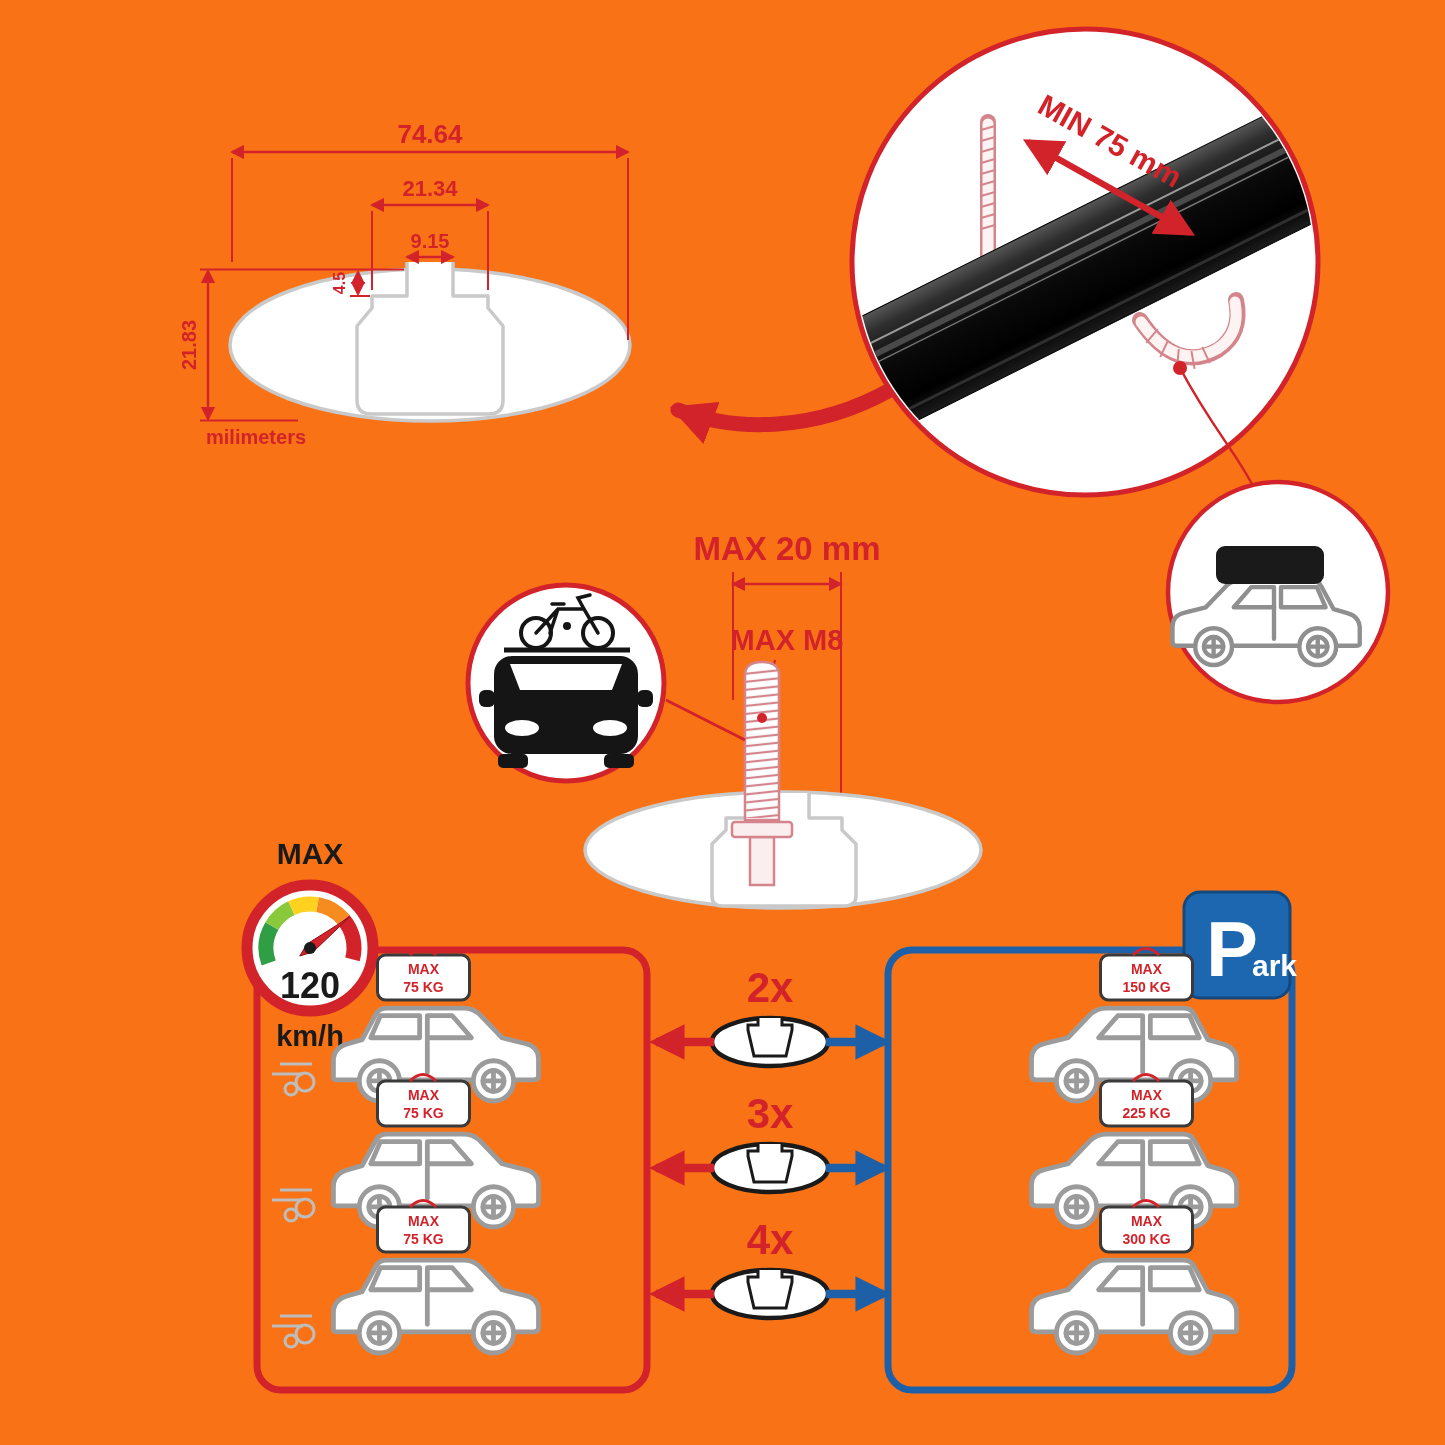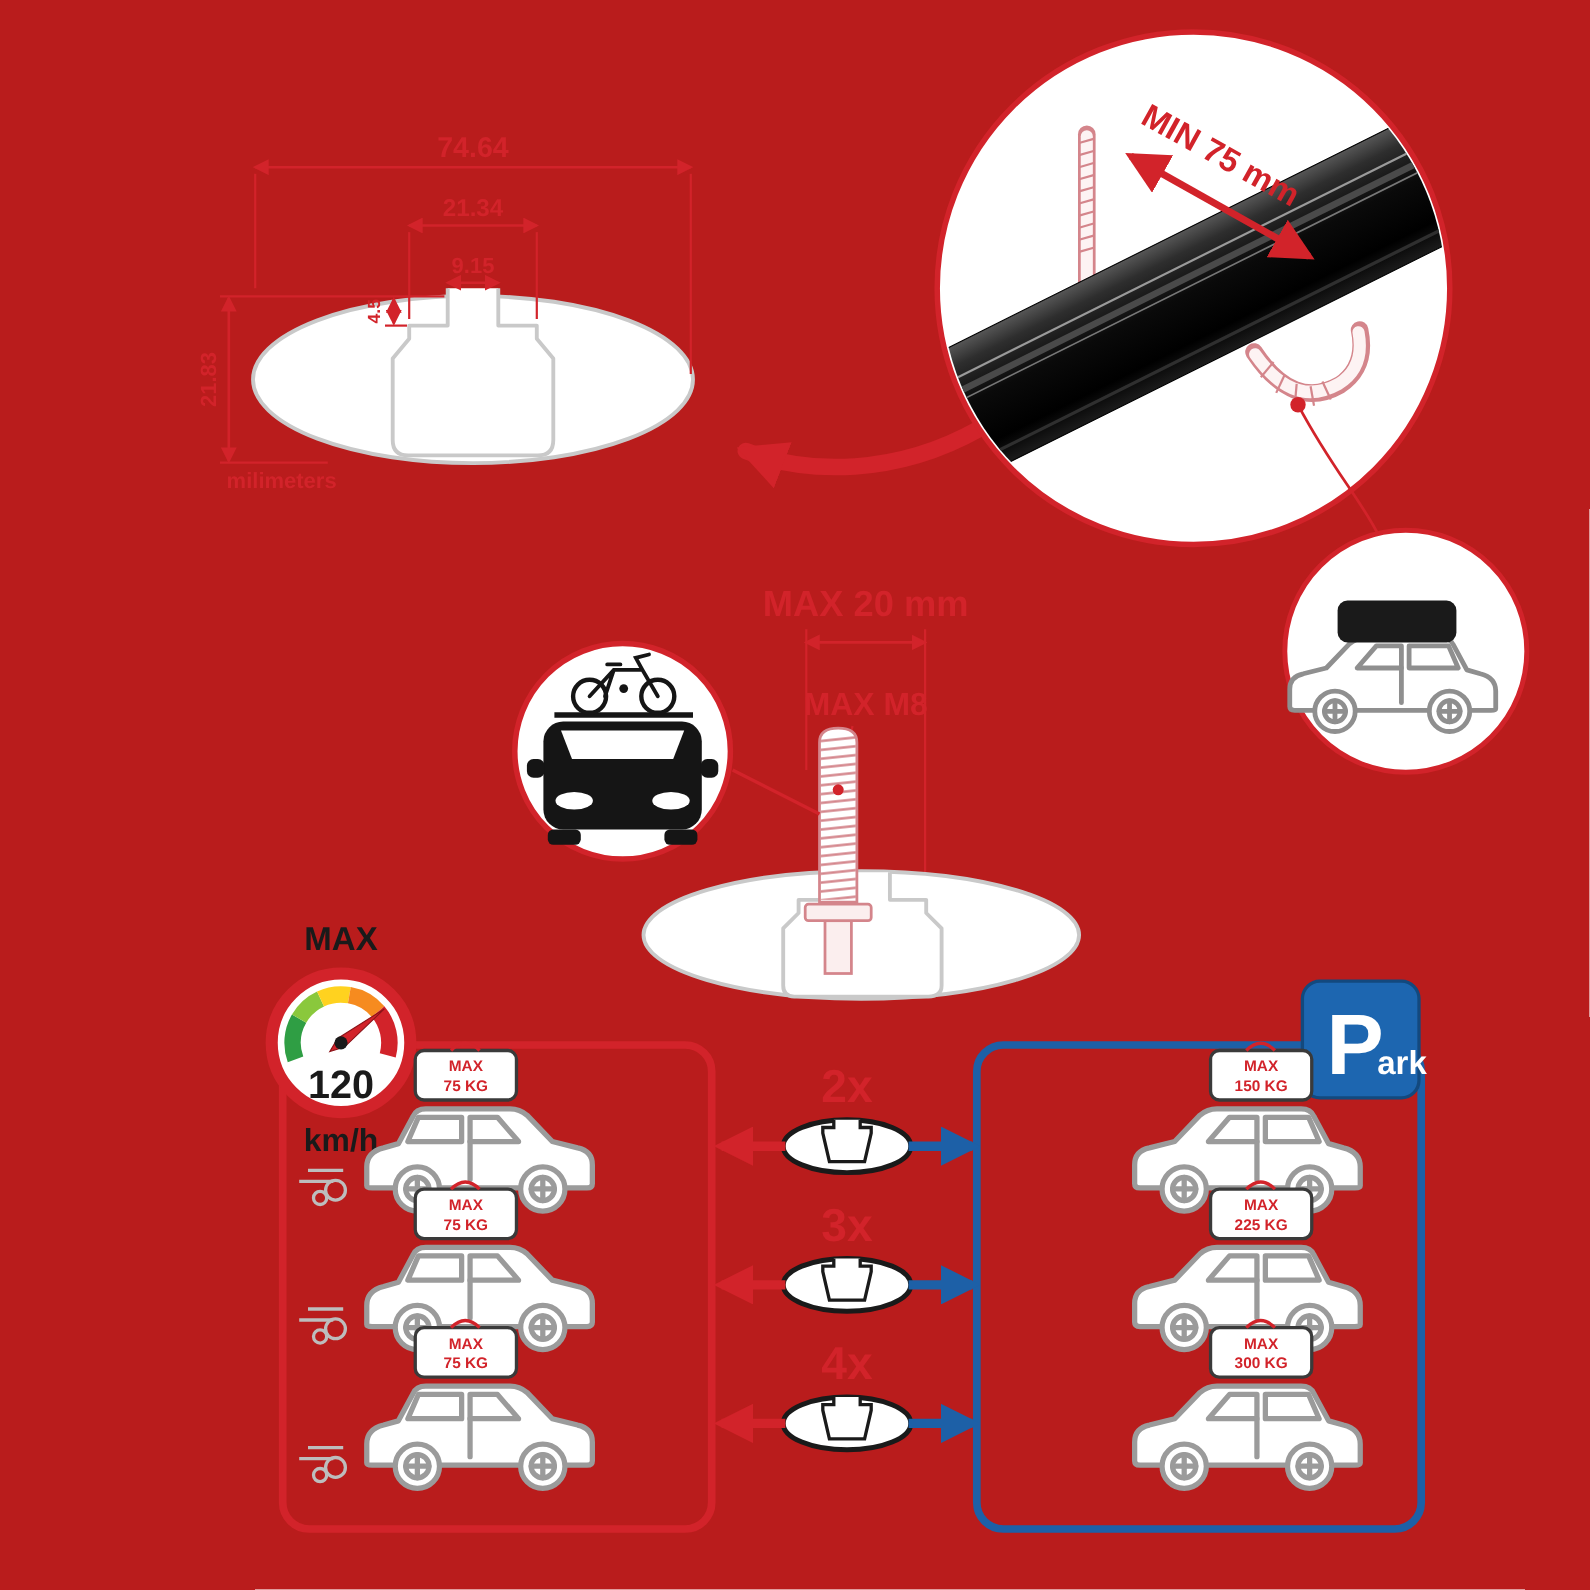--- a/index.html
+++ b/index.html
@@ -1,16 +1,16 @@
 <!DOCTYPE html>
 <html><head>
 <meta charset="utf-8">
 <style>
   html,body{margin:0;padding:0;background:#fff;}
-  .stage{position:relative;width:1445px;height:1445px;background:#b91c1c;overflow:hidden;
+  .stage{position:relative;width:1445px;height:1445px;background:#f97316;overflow:hidden;
          font-family:"Liberation Sans",sans-serif;}
   svg{display:block;}
   text{font-family:"Liberation Sans",sans-serif;}
   .rt{fill:#d2232a;font-weight:700;}
   .bt{fill:#1a1a1a;font-weight:700;}
   .wt{fill:#ffffff;font-weight:700;}
   .dim{stroke:#d2232a;stroke-width:2.4;fill:none;}
   .ext{stroke:#d2232a;stroke-width:2;fill:none;}
   .prof{fill:#ffffff;stroke:#c9c9c9;stroke-width:3.5;stroke-linejoin:round;}
 </style>

